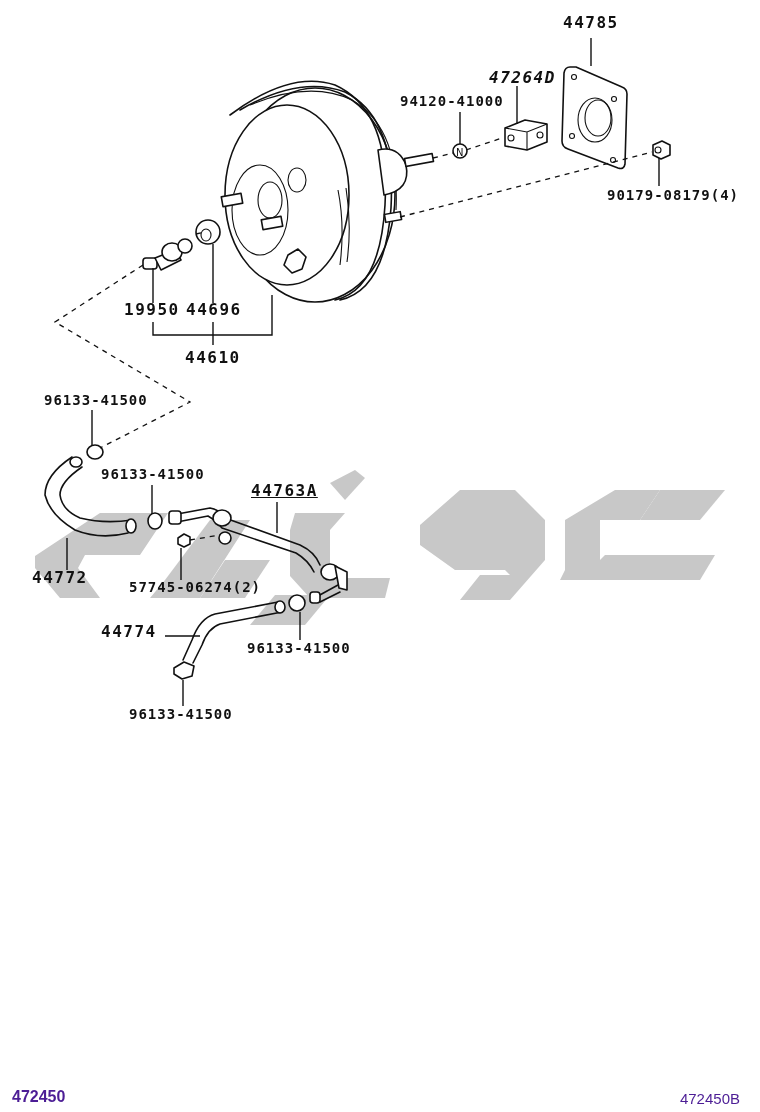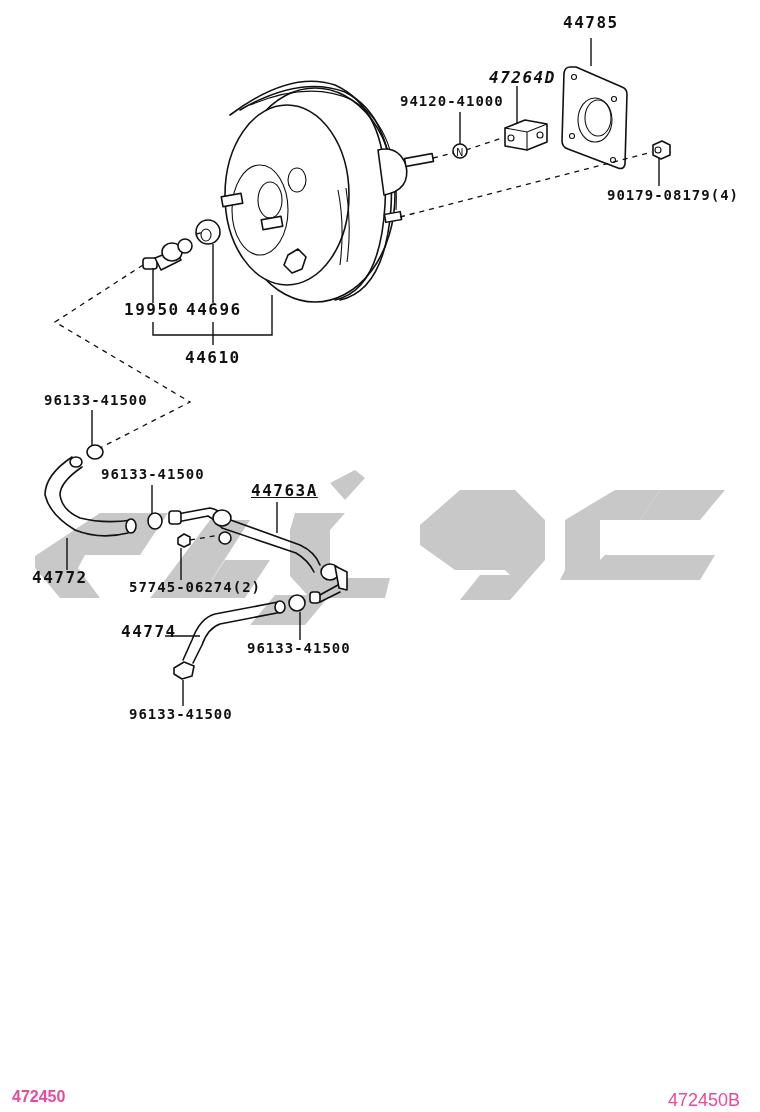--- a/index.html
+++ b/index.html
@@ -6,23 +6,23 @@
   body { width: 760px; height: 1112px; position: relative; overflow: hidden; font-family: "DejaVu Sans Mono", monospace; }
   #diagram { position: absolute; left: 0; top: 0; width: 760px; height: 1112px; }
   .wm { fill: #c8c8c8; }
   .ln { fill: none; stroke: #111; stroke-width: 1.6; stroke-linejoin: round; stroke-linecap: round; }
   .thin { fill: none; stroke: #111; stroke-width: 1.1; }
   .dash { fill: none; stroke: #111; stroke-width: 1.3; stroke-dasharray: 5 5; }
   .lead { fill: none; stroke: #111; stroke-width: 1.4; }
   .part { fill: #fff; stroke: #111; stroke-width: 1.6; stroke-linejoin: round; }
   .lbl { position: absolute; font-family: "DejaVu Sans Mono", monospace; font-weight: bold; color: #111; font-size: 14px; letter-spacing: 1px; white-space: nowrap; line-height: 1; }
   .lbl.big { font-size: 16px; letter-spacing: 1.5px; }
-  .foot { position: absolute; font-family: "Liberation Sans", sans-serif; color: #ec4899; white-space: nowrap; line-height: 1; }
+  .foot { position: absolute; font-family: "Liberation Sans", sans-serif; color: #4c1d95; white-space: nowrap; line-height: 1; }
   .foot.left { left: 12px; top: 1089px; font-size: 16px; font-weight: bold; }
-  .foot.right { right: 20px; top: 1091px; font-size: 18px; }
+  .foot.right { right: 20px; top: 1091px; font-size: 15px; }
 </style>
 </head>
 <body>
 
 <svg id="diagram" viewBox="0 0 760 1112" xmlns="http://www.w3.org/2000/svg">
 
   <g>
     <polygon class="wm" points="100,513 168,513 140,555 85,555 78,568 100,598 60,598 35,568 35,556"></polygon>
     <polygon class="wm" points="165,580 210,520 250,520 200,598 150,598"></polygon>
     <polygon class="wm" points="200,598 225,560 270,560 245,598"></polygon>
@@ -166,18 +166,18 @@
 <div class="lbl" style="left:400px; top:94px;">94120-41000</div>
 <div class="lbl" style="left:607px; top:188px;">90179-08179(4)</div>
 <div class="lbl big" style="left:124px; top:302px;">19950</div>
 <div class="lbl big" style="left:186px; top:302px;">44696</div>
 <div class="lbl big" style="left:185px; top:350px;">44610</div>
 <div class="lbl" style="left:44px; top:393px;">96133-41500</div>
 <div class="lbl" style="left:101px; top:467px;">96133-41500</div>
 <div class="lbl big" style="left:251px; top:483px;text-decoration:underline;">44763A</div>
 <div class="lbl big" style="left:32px; top:570px;">44772</div>
 <div class="lbl" style="left:129px; top:580px;">57745-06274(2)</div>
-<div class="lbl big" style="left:101px; top:624px;margin-left:20px;">44774</div>
+<div class="lbl big" style="left:101px; top:624px;">44774</div>
 <div class="lbl" style="left:247px; top:641px;">96133-41500</div>
 <div class="lbl" style="left:129px; top:707px;">96133-41500</div>
 
 <div class="foot left">472450</div>
 <div class="foot right">472450B</div>
 
 </body></html>

